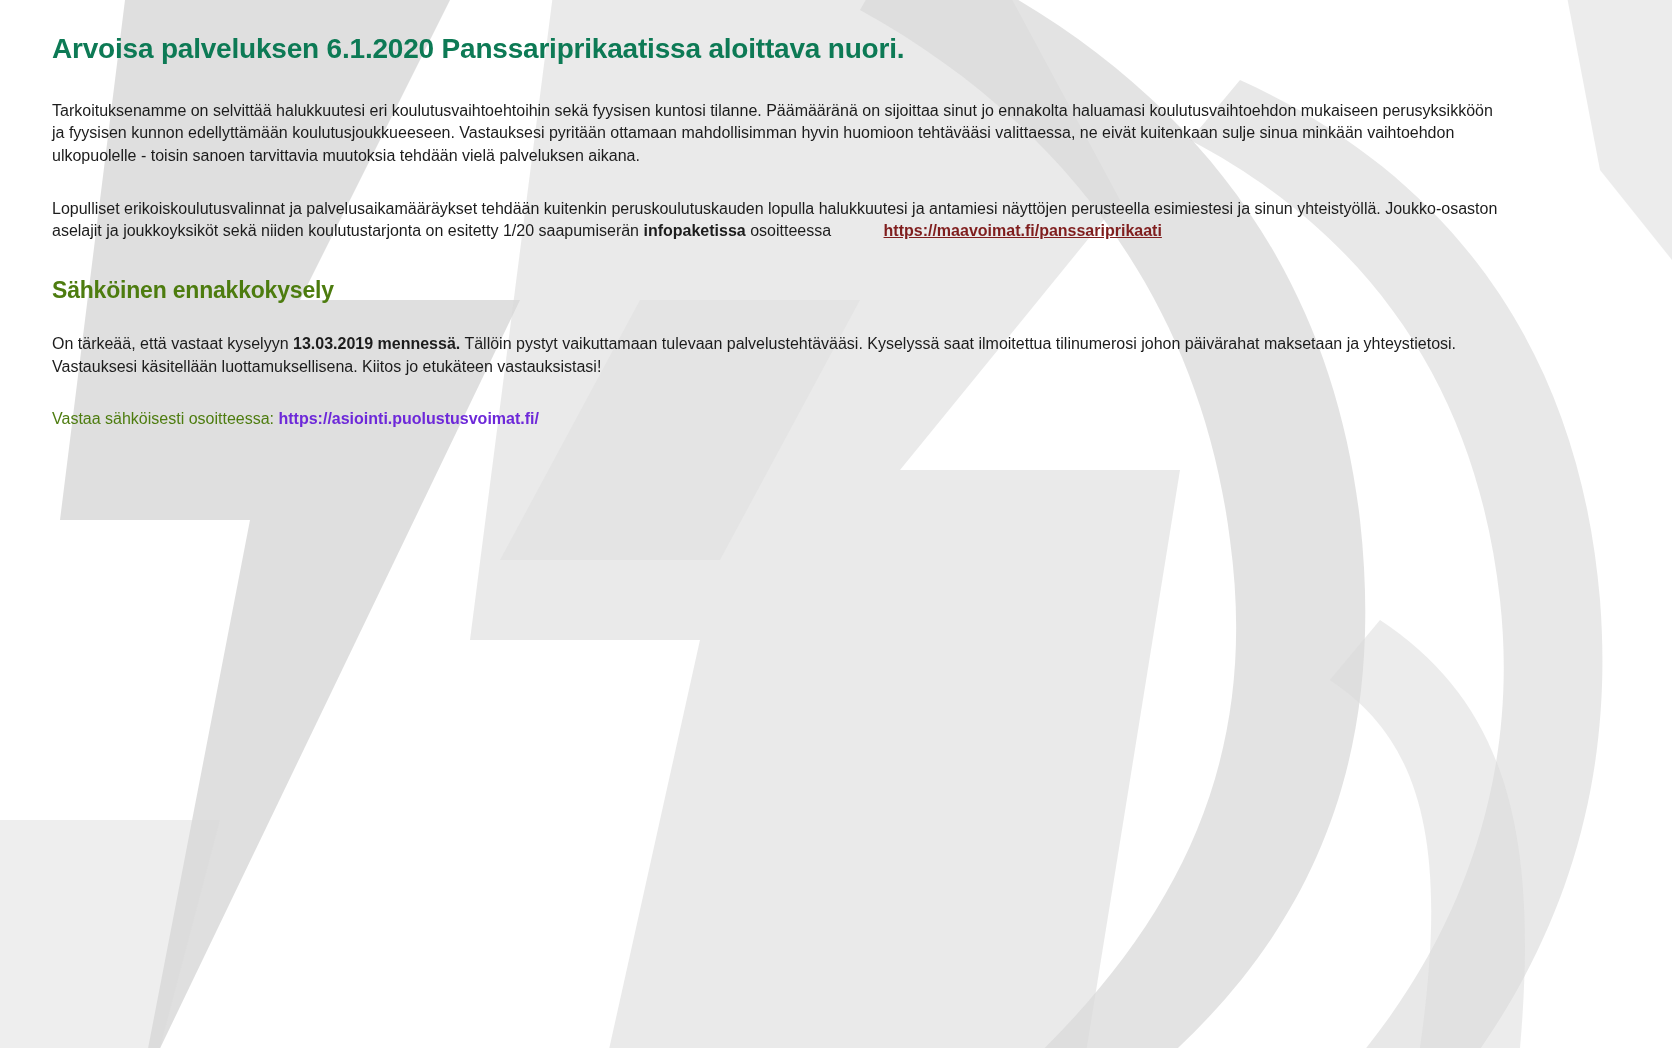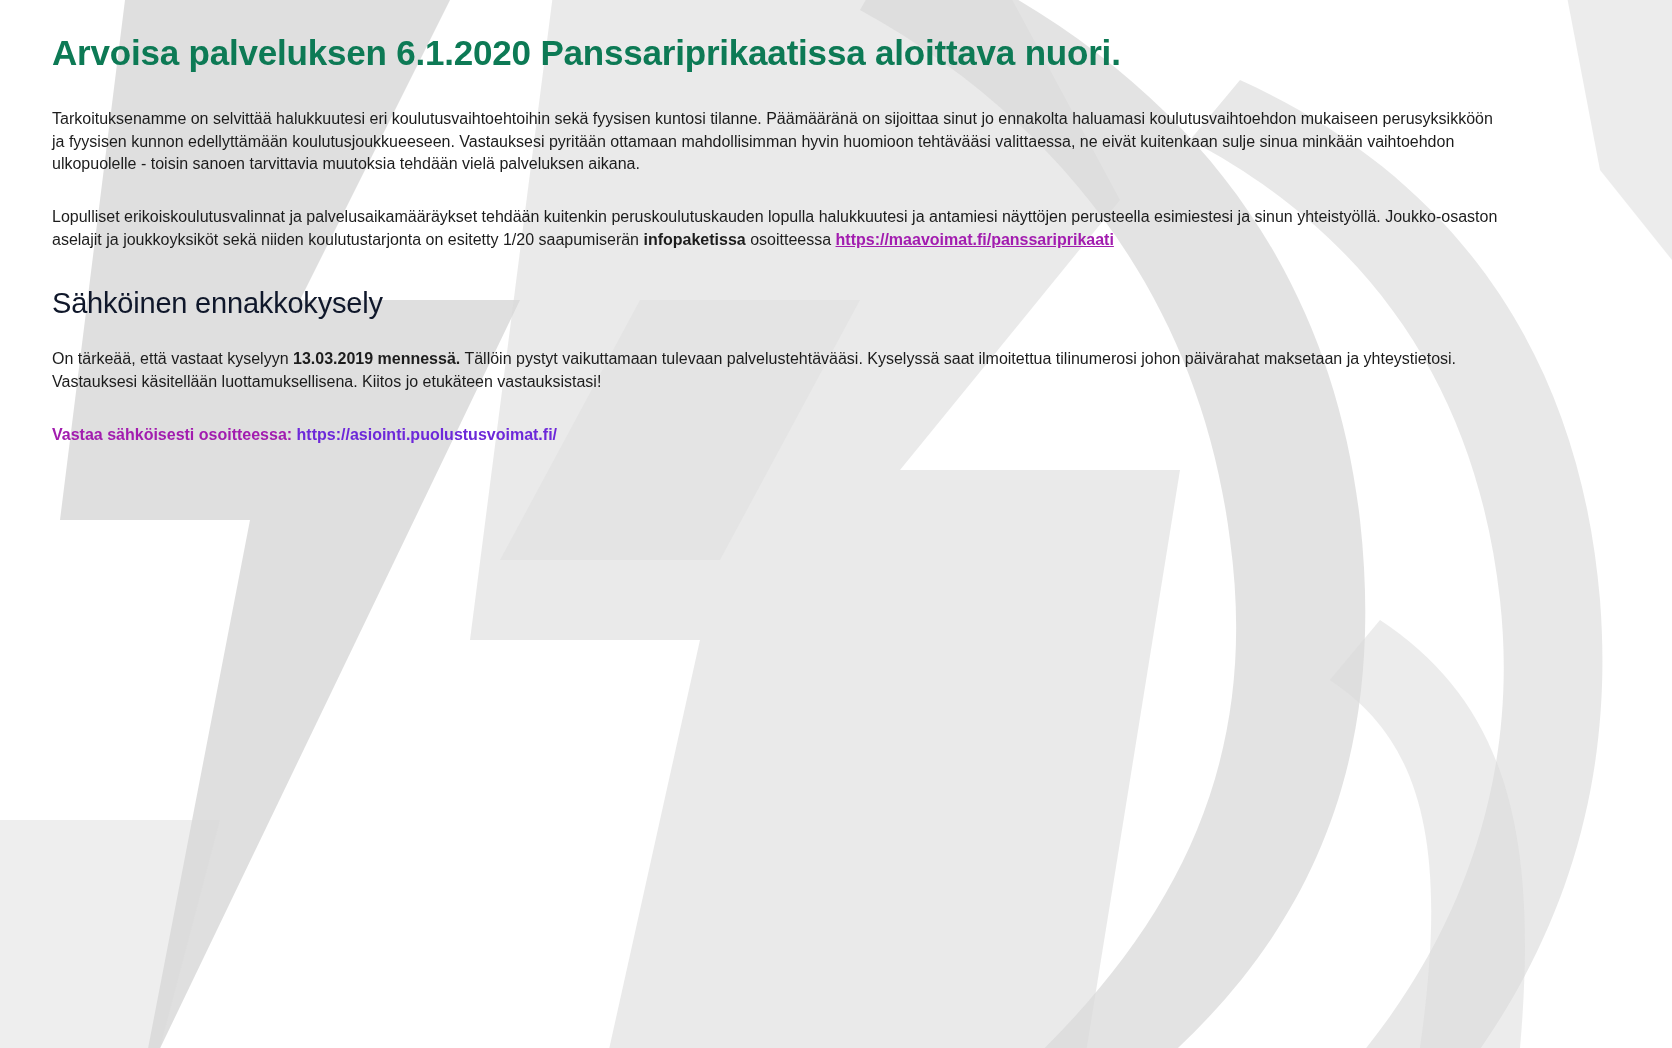--- a/index.html
+++ b/index.html
@@ -28,55 +28,56 @@
 
   
   #page {
     position: relative;
     z-index: 1;
     padding: 24px 60px 0 52px;
   }
 
   .h1 {
     color: #0d7a55;
-    font-size: 35px;
+    font-size: 28px;
     font-weight: bold;
     line-height: 1.2;
     margin: 8px 0 34px 0;
     letter-spacing: -0.2px;
   }
 
   .h2 {
-    color: #0f172a;
-    font-size: 29px;
-    font-weight: normal;
+    color: #4d7c0f;
+    font-size: 23px;
+    font-weight: bold;
     line-height: 1.2;
     margin: 34px 0 28px 0;
     letter-spacing: -0.2px;
   }
 
   p.body {
     font-size: 16px;
     line-height: 1.42;
     margin: 0 0 30px 0;
     max-width: 1455px;
     color: #1c1c1c;
   }
 
   .b { font-weight: bold; }
 
   a.link, .link {
-    color: #a21caf;
+    color: #7f1d1d;
     font-weight: bold;
     text-decoration: underline;
+    margin-left: 48px;
   }
 
   .green-bold {
-    color: #a21caf;
-    font-weight: bold;
+    color: #4d7c0f;
+    font-weight: normal;
   }
 
   .plain-bold-link {
     font-weight: bold;
     color: #6d28d9;
     text-decoration: none;
   }
 
   .cta-line { margin-bottom: 30px; }
 

